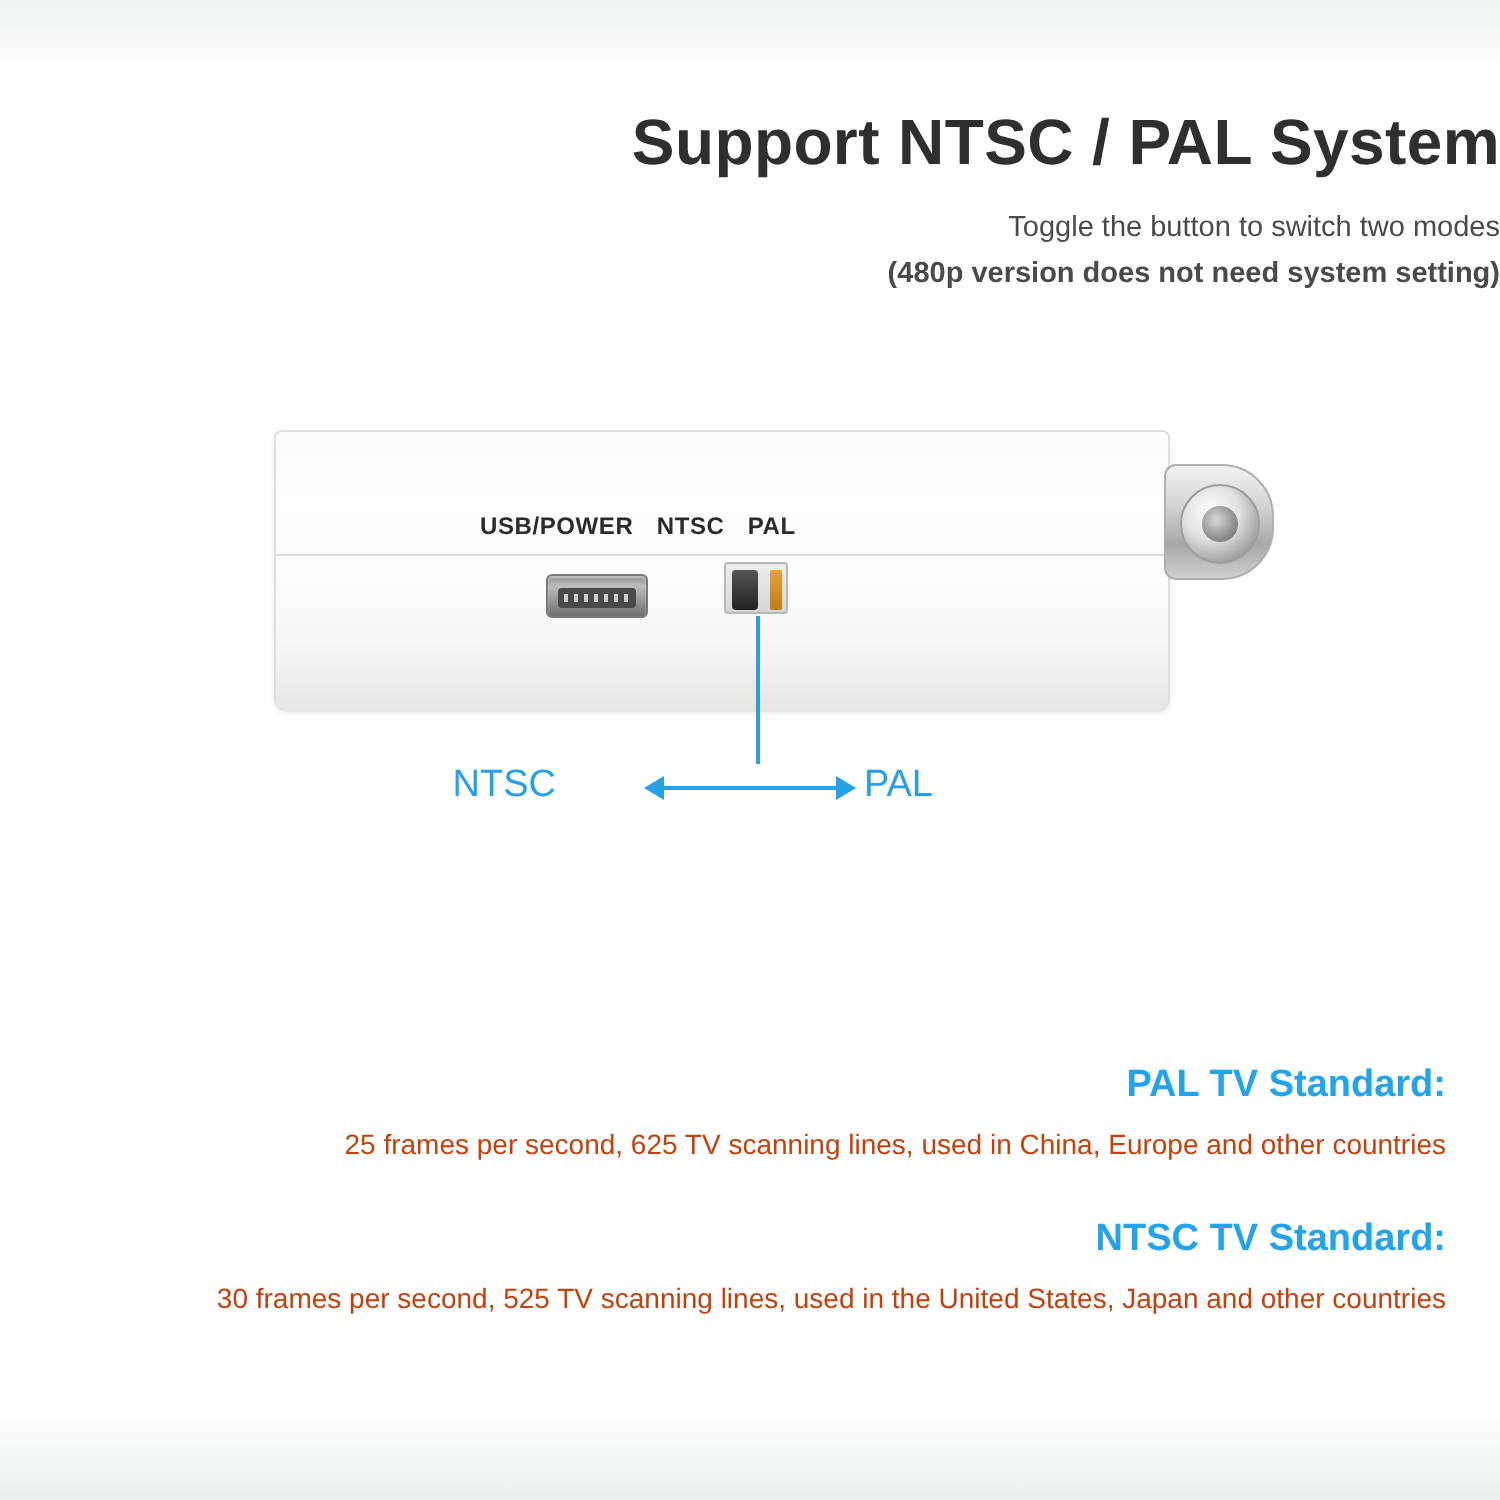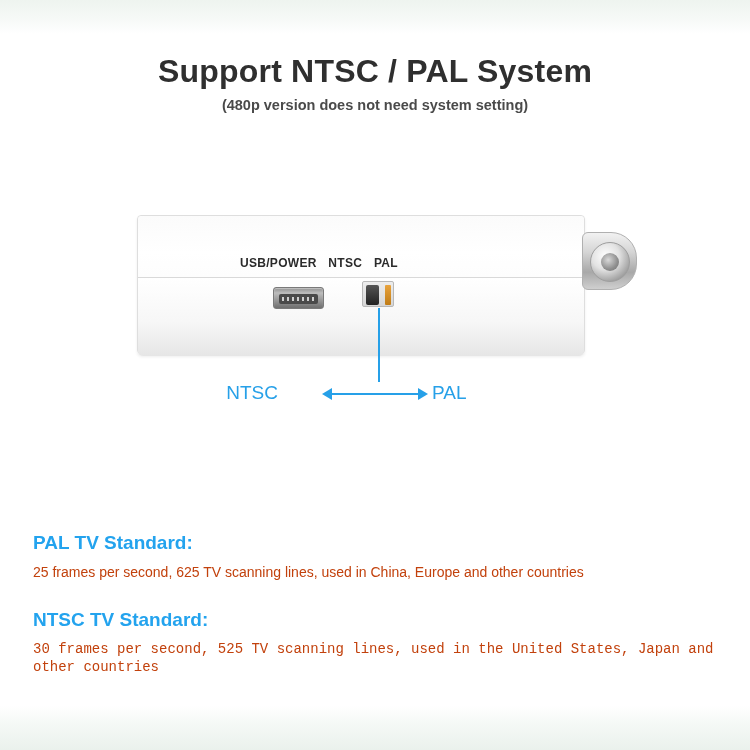--- a/index.html
+++ b/index.html
@@ -1,15 +1,15 @@
 <!DOCTYPE html>
 <html><head>
 <meta charset="utf-8">
 <style>
-  * { box-sizing: border-box; }
+  * { box-sizing: border-box; text-align: right; }
   html, body { margin: 0; padding: 0; }
   body {
     width: 750px;
     height: 750px;
     background: #ffffff;
     font-family: "Liberation Sans", sans-serif;
     overflow: hidden;
     position: relative;
   }
 
@@ -255,30 +255,31 @@
     font-size: 19px;
     color: #23a3ee;
     margin: 0 0 9px 0;
   }
   .info-body {
     font-size: 14px;
     color: #c2410c;
     margin: 0 0 28px 0;
     line-height: 1.3;
   }
-  .info-body.last { margin-bottom: 0; font-family: Liberation Mono, monospace; }
+  .info-body.last { margin-bottom: 0; }
 </style>
 </head>
 <body>
 
 <div class="top-band"></div>
 <div class="bottom-band"></div>
 
 <div class="header">
   <div class="title">Support NTSC / PAL System</div>
+  <div class="sub1">Toggle the button to switch two modes</div>
   <div class="sub2">(480p version does not need system setting)</div>
 </div>
 
 <div class="device-stage">
 
   <div class="device-body">
     <div class="device-top-face"></div>
     <div class="device-front-face"></div>
   </div>
 

